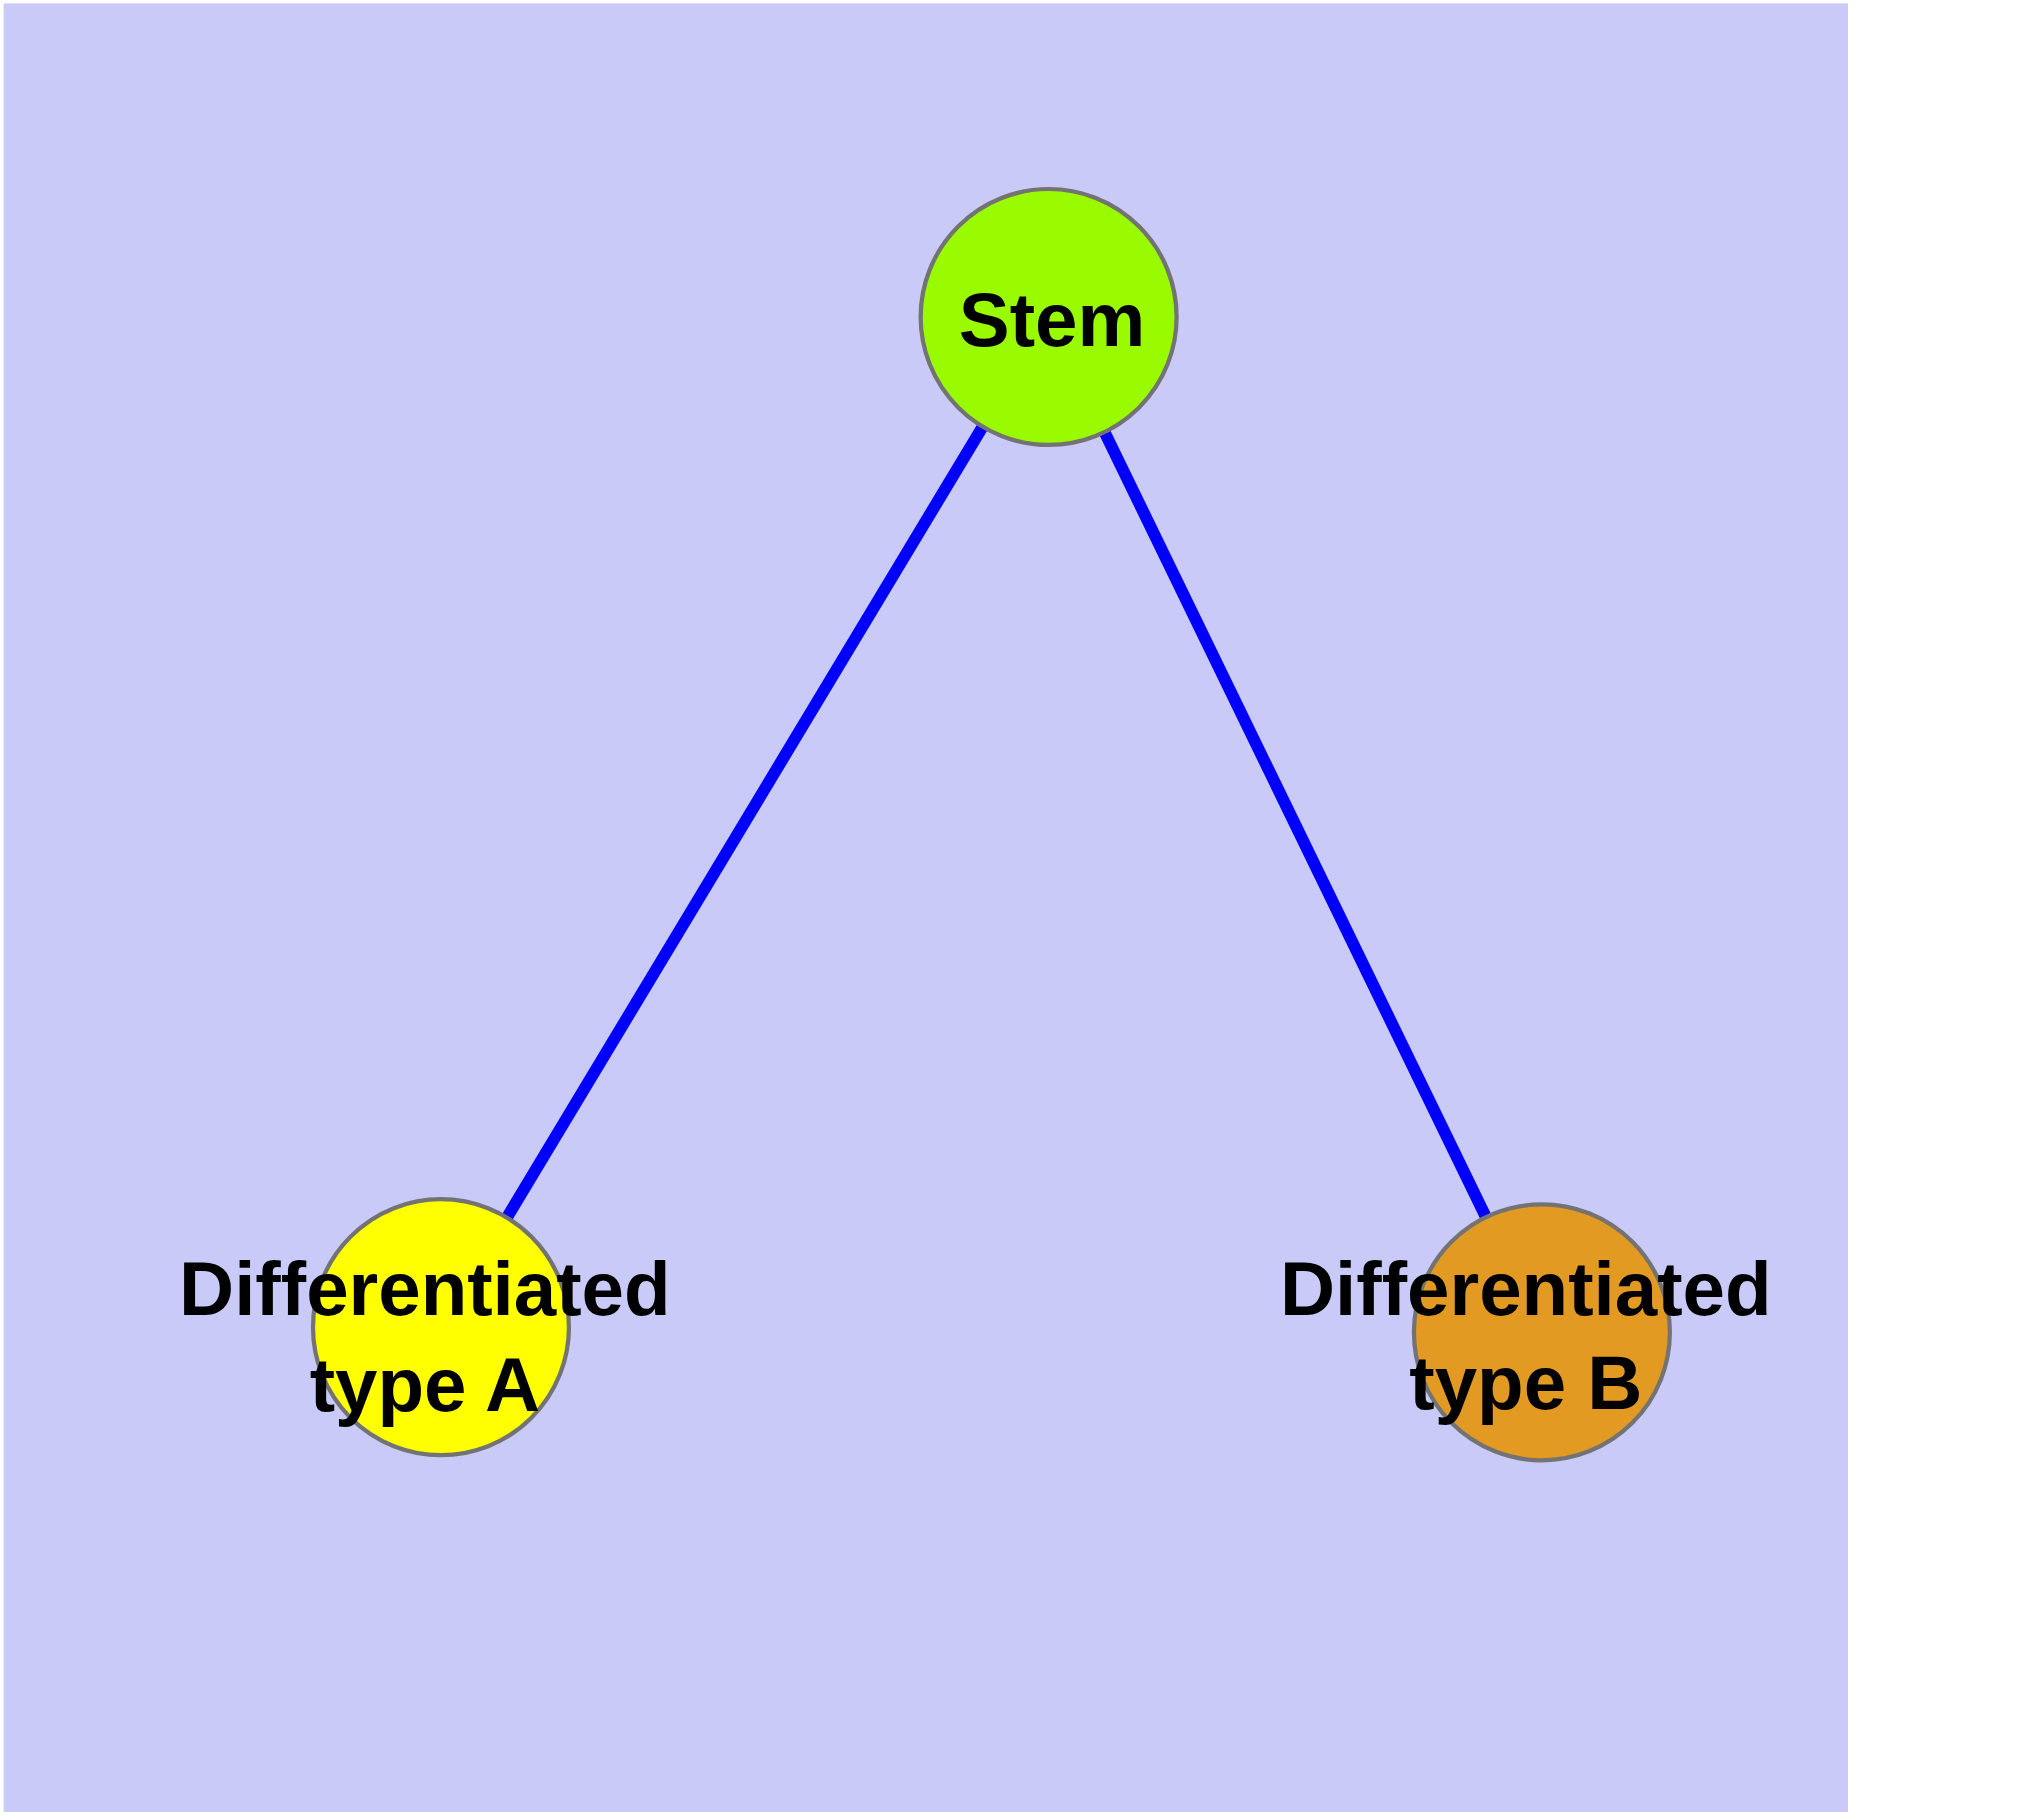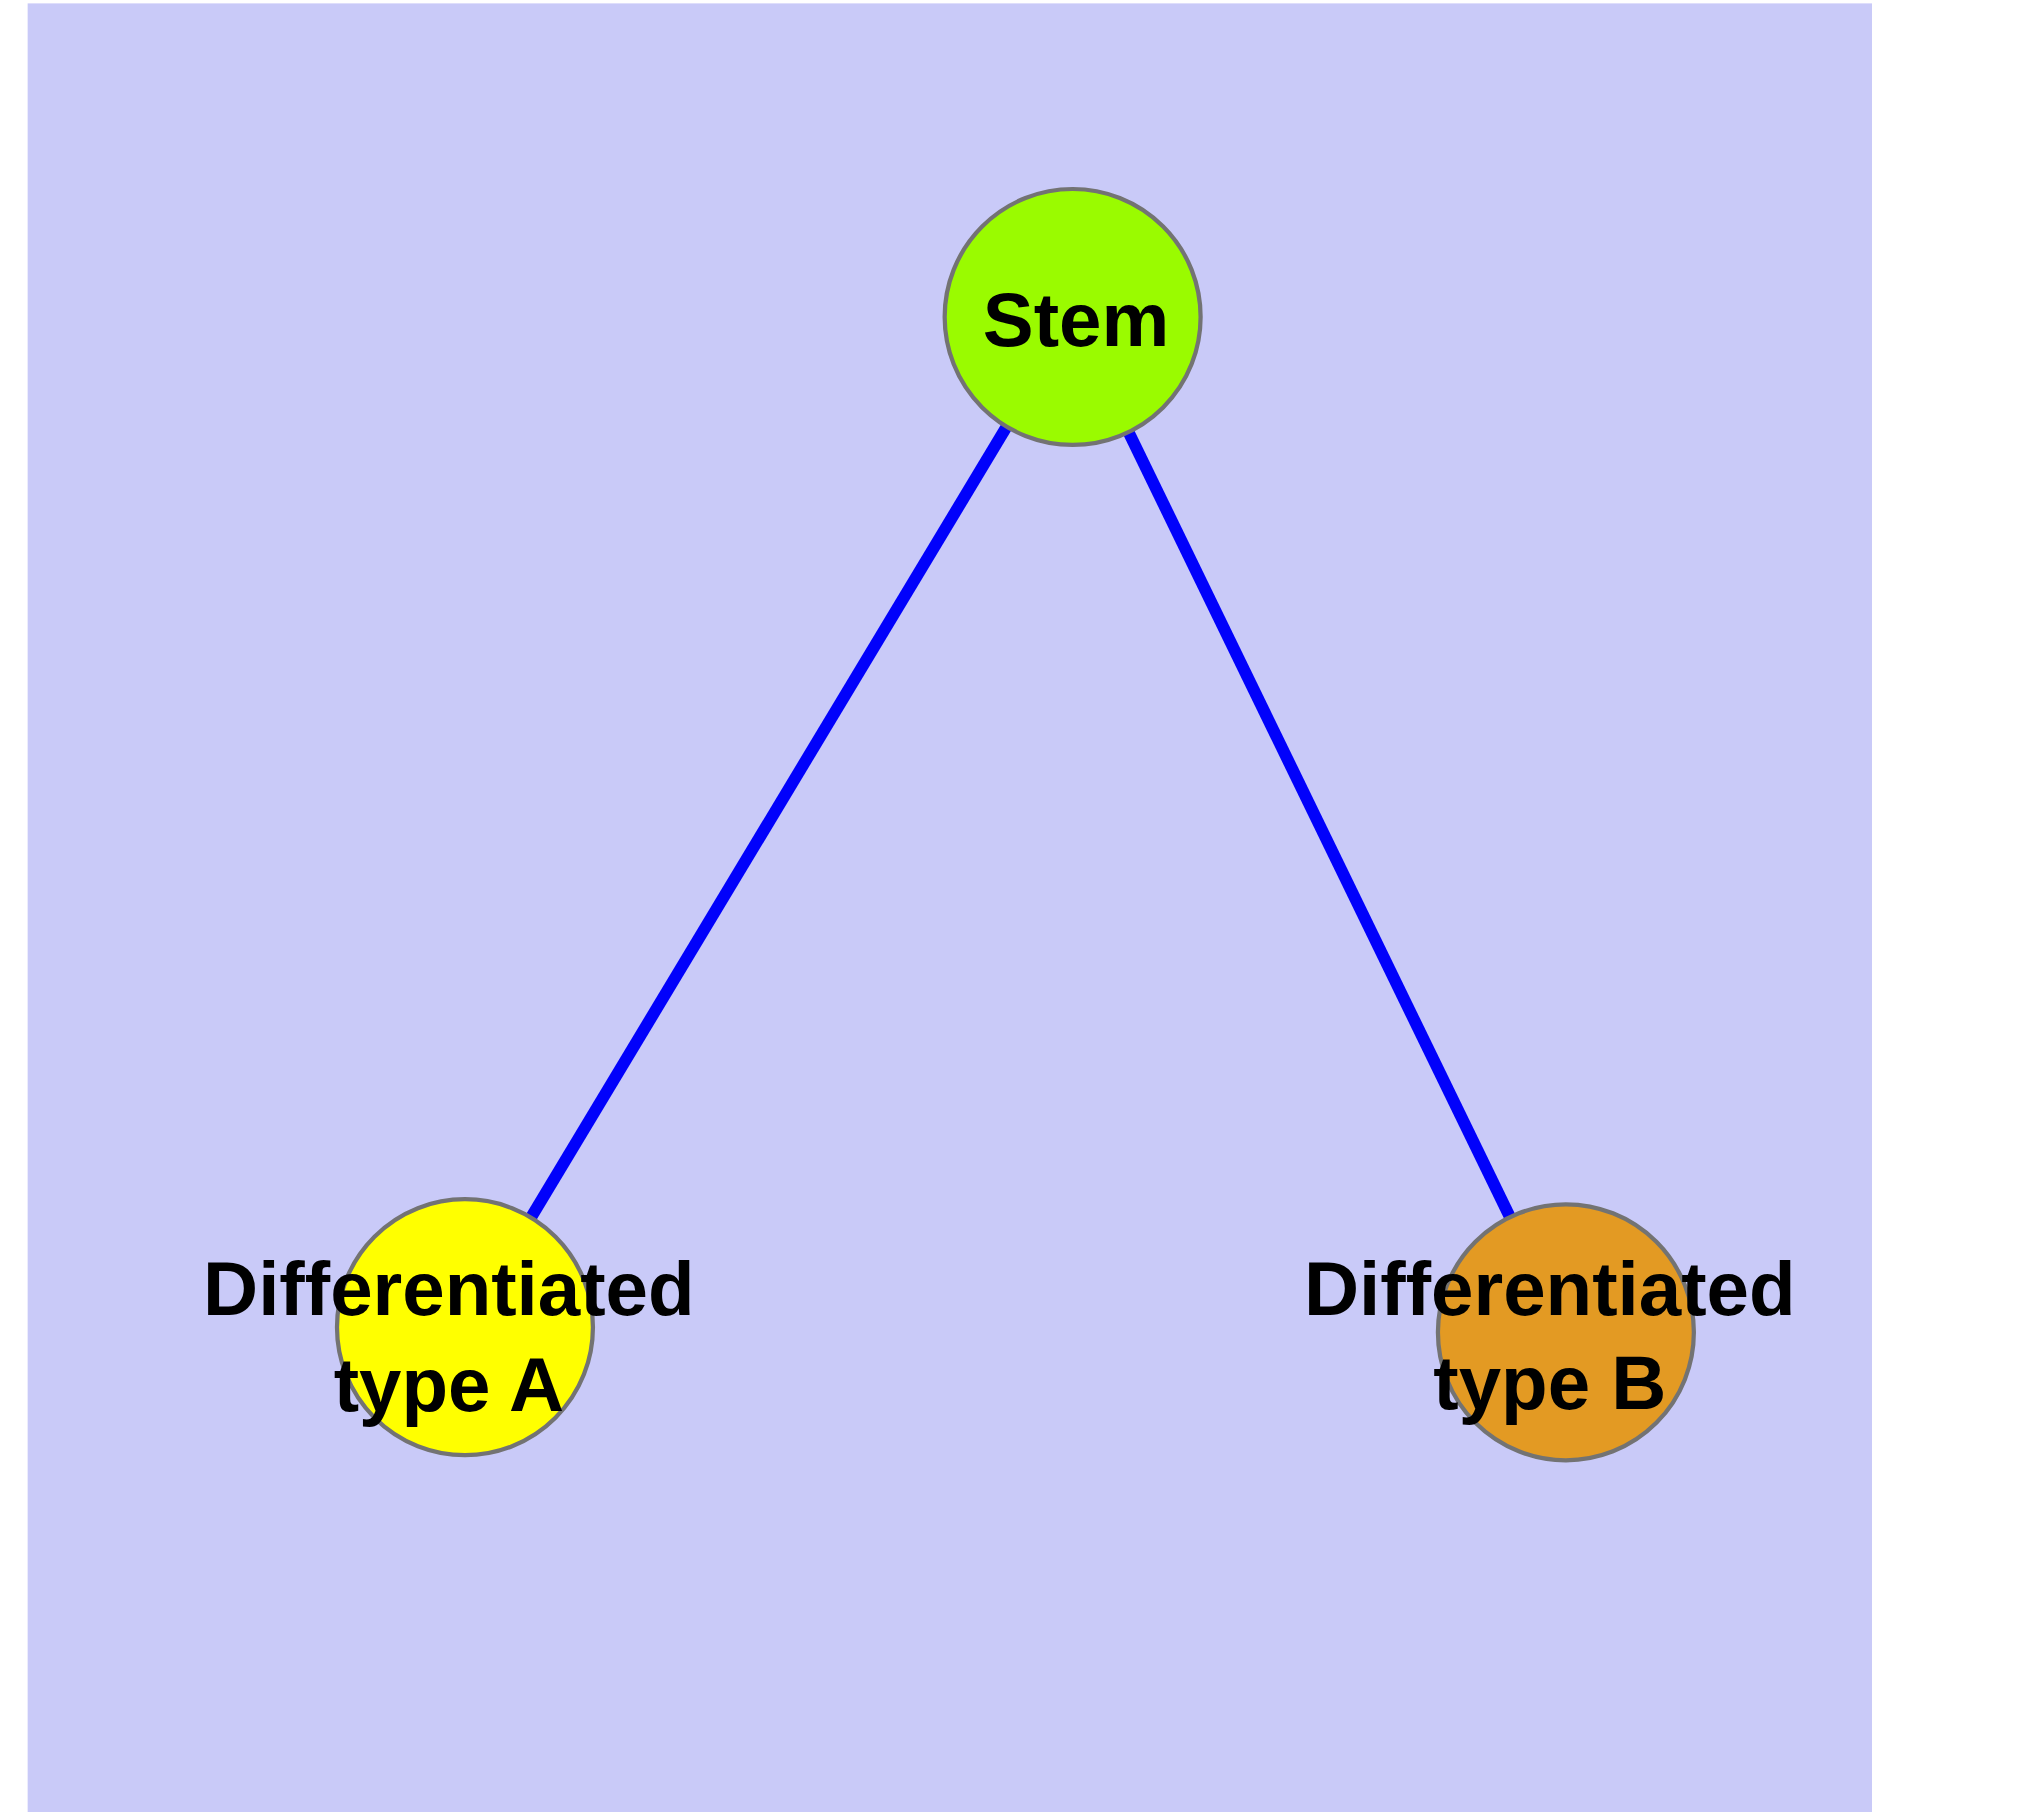--- a/index.html
+++ b/index.html
@@ -7,21 +7,20 @@
     padding: 0;
     background: #ffffff;
     font-family: "Liberation Sans", sans-serif;
   }
   .stage {
     position: relative;
     width: 1848px;
     height: 1812px;
     background: #ffffff;
     overflow: hidden;
-    padding-left: 24px;
   }
   .stage svg {
     display: block;
     width: 2021px;
     height: 1812px;
   }
   .edge {
     stroke-width: 14;
     stroke-linecap: butt;
   }

